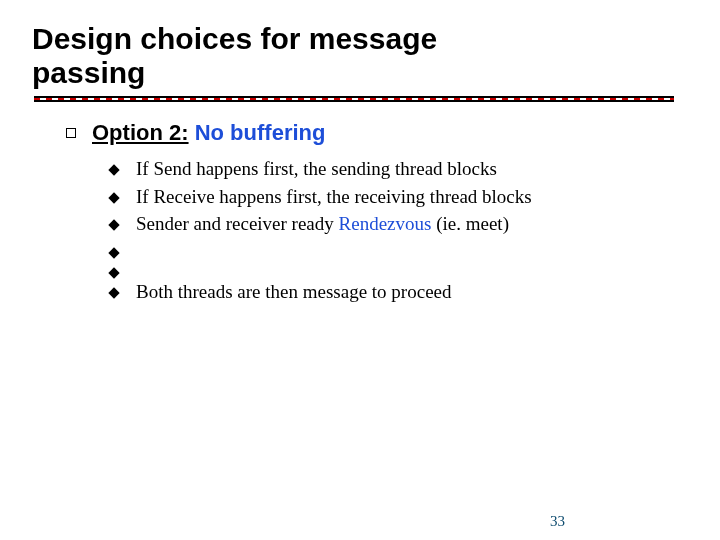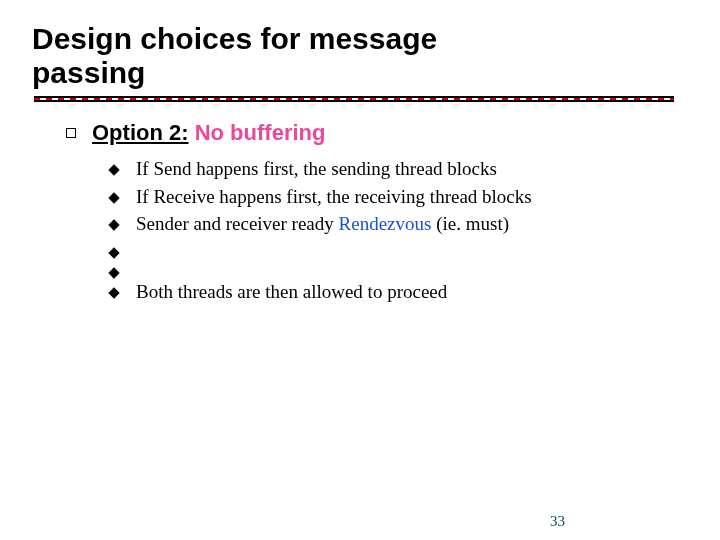--- a/index.html
+++ b/index.html
@@ -14,21 +14,21 @@
       linear-gradient(to right, #000, #000) top/100% 2px no-repeat,
       repeating-linear-gradient(to right, #c00 0 6px, transparent 6px 12px) center/100% 2px no-repeat,
       linear-gradient(to right, #000, #000) bottom/100% 2px no-repeat;
     margin-bottom: 18px;
   }
   .body { padding-left: 34px; }
   .lvl1 { display: flex; align-items: flex-start; margin-bottom: 10px; }
   .sq { width: 10px; height: 10px; border: 1.5px solid #000; margin: 8px 16px 0 0; flex: none; }
   .lvl1-text { font-size: 22px; font-weight: bold; }
   .lvl1-text .u { text-decoration: underline; }
-  .lvl1-text .hl { color: #ec4899; }
+  .lvl1-text .hl { color: #1d4ed8; }
   .lvl2-wrap { padding-left: 44px; font-family: Liberation Serif, serif; }
   .lvl2 { display: flex; align-items: flex-start; font-size: 19px; line-height: 1.35; margin-bottom: 2px; }
   .diamond { width: 8px; height: 8px; background: #000; transform: rotate(45deg); margin: 10px 18px 0 0; flex: none; }
   .lvl2 .hl { color: #1d4ed8; }
   .pagenum { position: absolute; right: 14px; bottom: 10px; font-size: 15px; color: #0c4a6e; font-family: "Comic Sans MS", cursive; }
 </style>
 </head>
 <body>
 
 <div class="slide">
@@ -51,30 +51,30 @@
       <div class="lvl2">
         <span class="diamond"></span>
         <span><span>If Send happens first, the sending thread blocks</span><span class="hl"></span><span></span></span>
       </div>
       <div class="lvl2">
         <span class="diamond"></span>
         <span><span>If Receive happens first, the receiving thread blocks</span><span class="hl"></span><span></span></span>
       </div>
       <div class="lvl2">
         <span class="diamond"></span>
-        <span><span>Sender and receiver ready </span><span class="hl">Rendezvous</span><span> (ie. must)</span></span>
+        <span><span>Sender and receiver ready </span><span class="hl">Rendezvous</span><span> (ie. meet)</span></span>
       </div>
       <div class="lvl2">
         <span class="diamond"></span>
       </div>
       <div class="lvl2">
         <span class="diamond"></span>
       </div>
       <div class="lvl2">
         <span class="diamond"></span>
-        <span><span>Both threads are then allowed to proceed</span><span class="hl"></span><span></span></span>
+        <span><span>Both threads are then message to proceed</span><span class="hl"></span><span></span></span>
       </div>
     </div>
 
   </div>
 
   <div class="pagenum">33</div>
 </div>
 
 </body></html>

